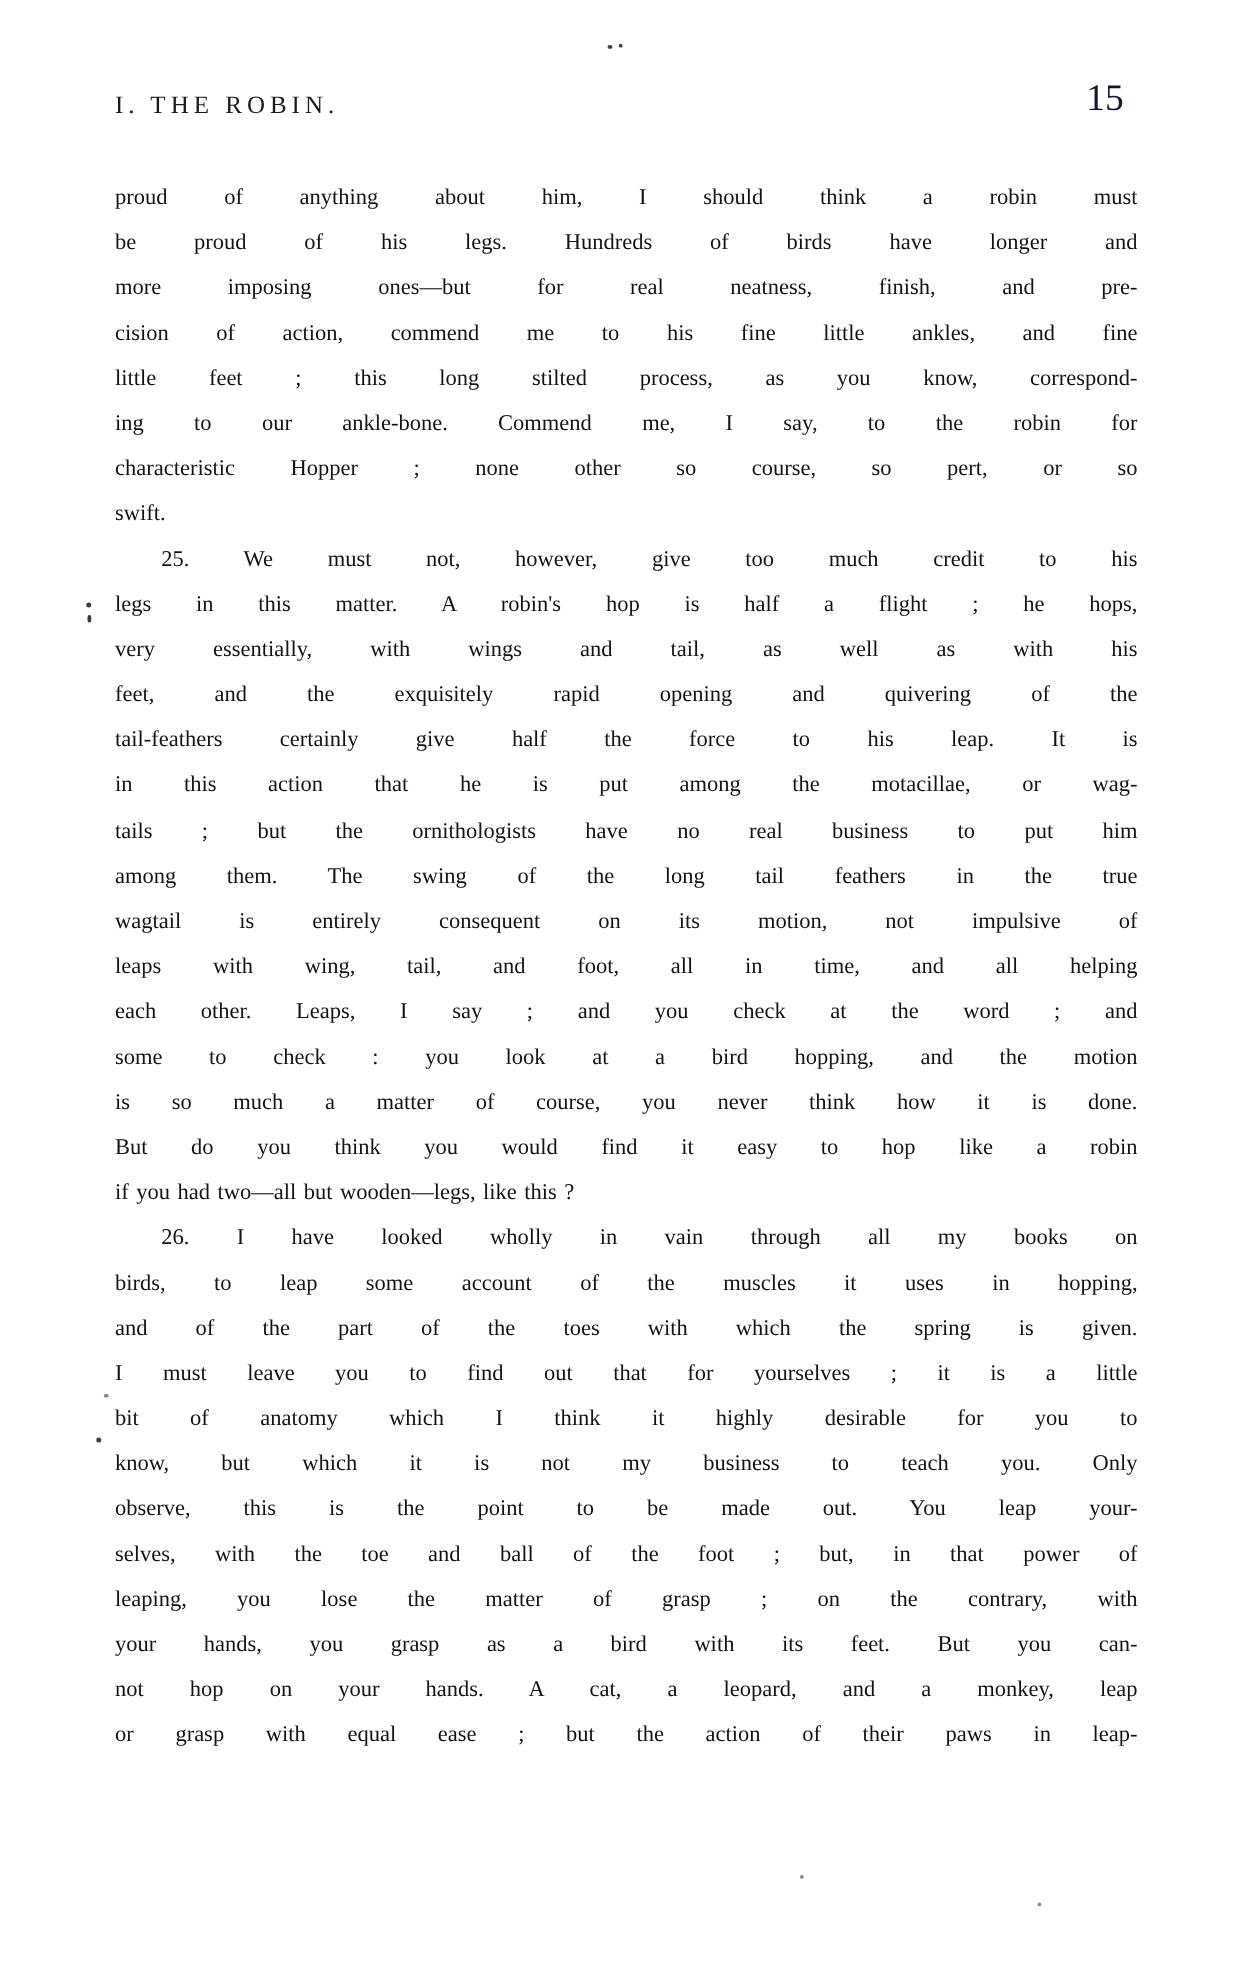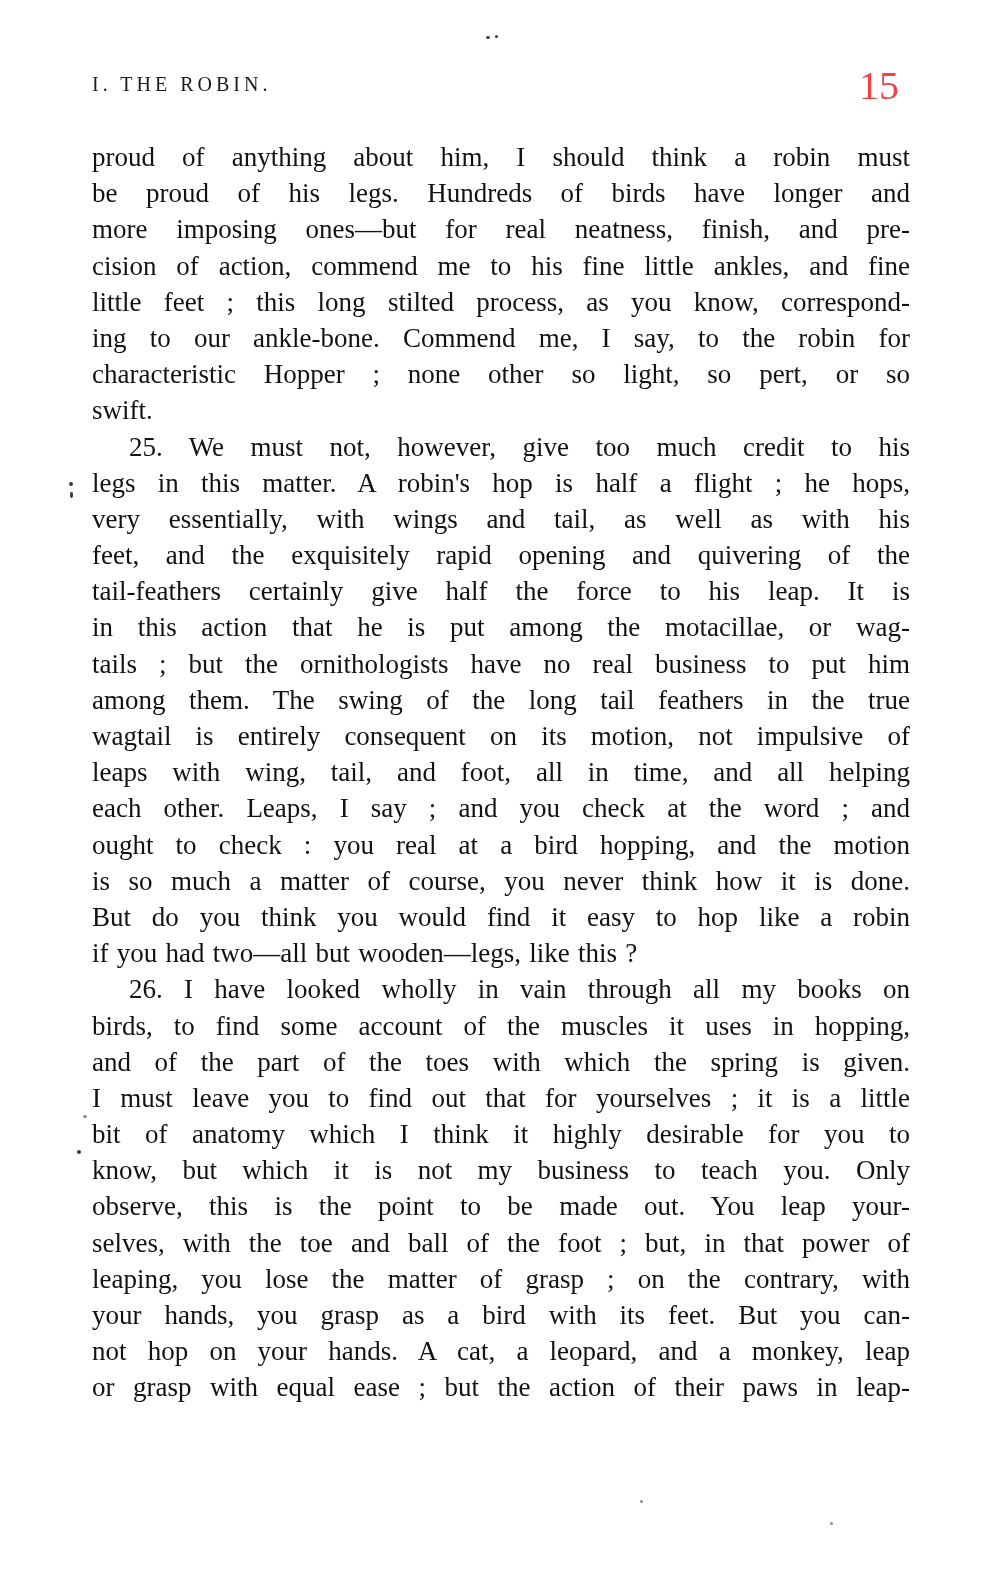--- a/index.html
+++ b/index.html
@@ -14,26 +14,26 @@
   .running-head{
     position:absolute;top:73px;left:0;width:820px;margin-left:92px;
     text-align:left;
     font-size:20px;
     letter-spacing:4px;
     color:#1b1b1b;
     white-space:nowrap;
   }
   .folio{
     position:absolute;top:62px;right:101px;
-    font-size:40px;
-    color:#ef4444;
+    font-size:30px;
+    color:#0f172a;
   }
   .body-text{
     position:absolute;left:92px;top:139px;width:818px;
-    font-size:27px;
+    font-size:18px;
     color:#121212;
     word-spacing:1.5px;
   }
   .line{
     height:36.2px;
     line-height:36.2px;
     text-align:justify;
     text-align-last:justify;
     overflow:hidden;
   }
@@ -62,45 +62,45 @@
 
   <div class="body-text">
 
     <div>
       <div class="line">proud of anything about him, I should think a robin must</div>
       <div class="line">be proud of his legs.  Hundreds of birds have longer and</div>
       <div class="line">more imposing ones—but for real neatness, finish, and pre-</div>
       <div class="line">cision of action, commend me to his fine little ankles, and fine</div>
       <div class="line">little feet ; this long stilted process, as you know, correspond-</div>
       <div class="line">ing to our ankle-bone.  Commend me, I say, to the robin for</div>
-      <div class="line">characteristic Hopper ; none other so light, so pert, or so</div>
+      <div class="line">characteristic Hopper ; none other so course, so pert, or so</div>
       <div class="line flush">swift.</div>
     </div>
 
     <div>
       <div class="line indent">25. We must not, however, give too much credit to his</div>
       <div class="line">legs in this matter.  A robin's hop is half a flight ; he hops,</div>
       <div class="line">very essentially, with wings and tail, as well as with his</div>
       <div class="line">feet, and the exquisitely rapid opening and quivering of the</div>
       <div class="line">tail-feathers certainly give half the force to his leap.  It is</div>
       <div class="line">in this action that he is put among the motacillae, or wag-</div>
       <div class="line">tails ; but the ornithologists have no real business to put him</div>
       <div class="line">among them.  The swing of the long tail feathers in the true</div>
       <div class="line">wagtail is entirely consequent on its motion, not impulsive of</div>
       <div class="line">leaps with wing, tail, and foot, all in time, and all helping</div>
       <div class="line">each other.  Leaps, I say ; and you check at the word ; and</div>
-      <div class="line">ought to check : you real at a bird hopping, and the motion</div>
+      <div class="line">some to check : you look at a bird hopping, and the motion</div>
       <div class="line">is so much a matter of course, you never think how it is done.</div>
       <div class="line">But do you think you would find it easy to hop like a robin</div>
       <div class="line flush">if you had two—all but wooden—legs, like this ?</div>
     </div>
 
     <div>
       <div class="line indent">26. I have looked wholly in vain through all my books on</div>
-      <div class="line">birds, to find some account of the muscles it uses in hopping,</div>
+      <div class="line">birds, to leap some account of the muscles it uses in hopping,</div>
       <div class="line">and of the part of the toes with which the spring is given.</div>
       <div class="line">I must leave you to find out that for yourselves ; it is a little</div>
       <div class="line">bit of anatomy which I think it highly desirable for you to</div>
       <div class="line">know, but which it is not my business to teach you.  Only</div>
       <div class="line">observe, this is the point to be made out.  You leap your-</div>
       <div class="line">selves, with the toe and ball of the foot ; but, in that power of</div>
       <div class="line">leaping, you lose the matter of grasp ; on the contrary, with</div>
       <div class="line">your hands, you grasp as a bird with its feet.  But you can-</div>
       <div class="line">not hop on your hands.   A cat, a leopard, and a monkey, leap</div>
       <div class="line">or grasp with equal ease ; but the action of their paws in leap-</div>

